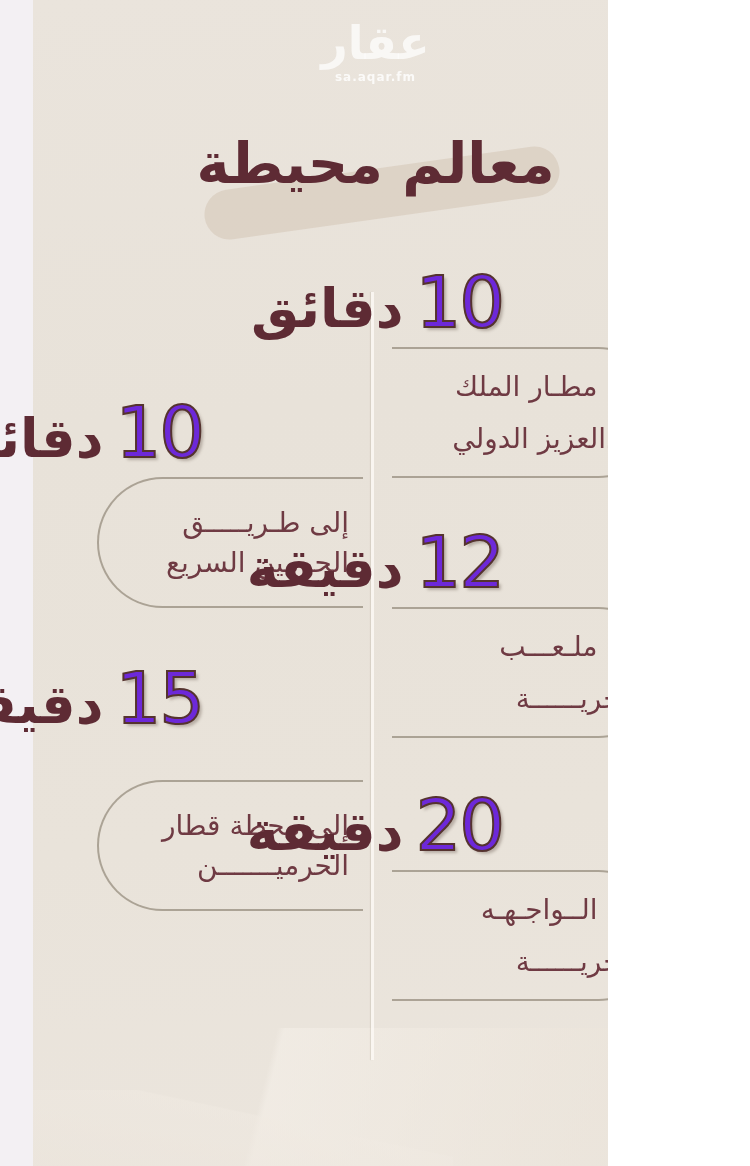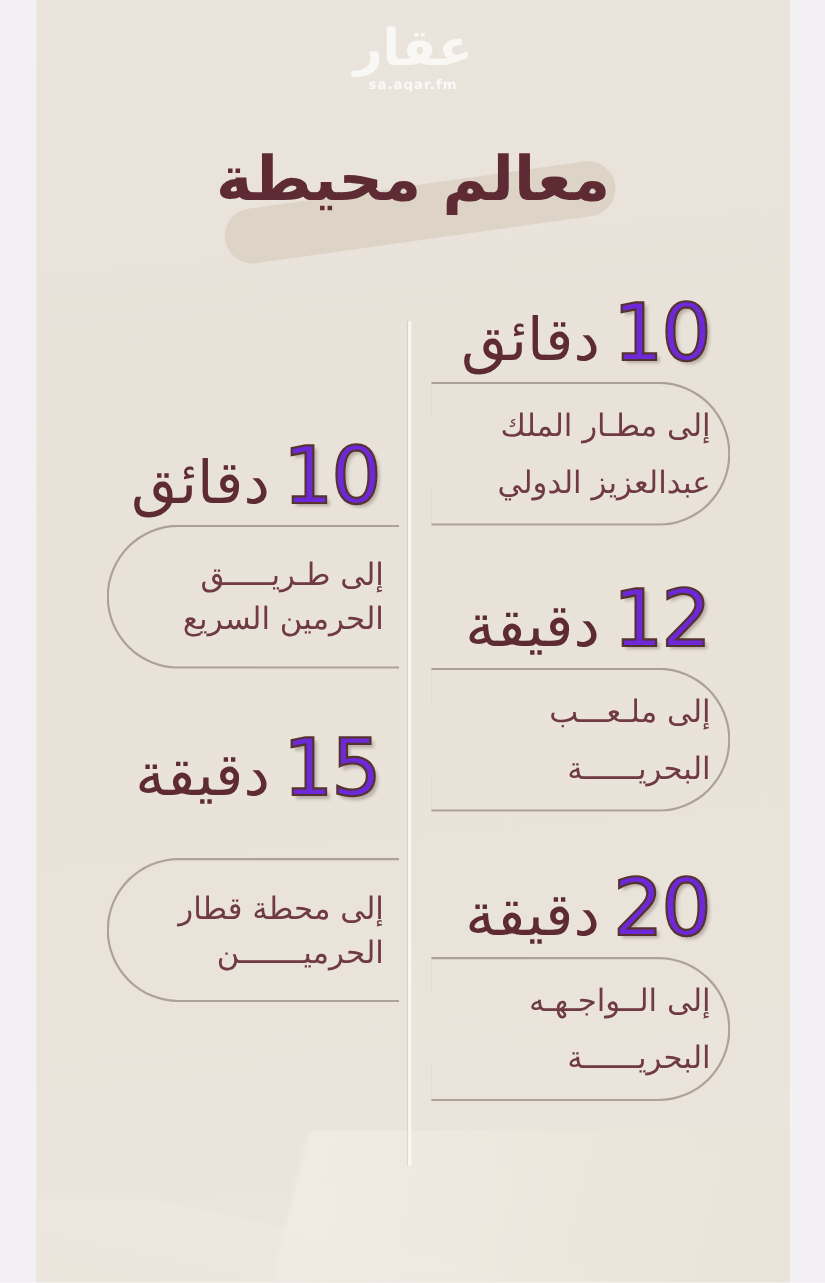--- a/index.html
+++ b/index.html
@@ -1,21 +1,21 @@
 <!DOCTYPE html>
 <html lang="ar"><head>
 <meta charset="utf-8">
 <style>
   * { margin: 0; padding: 0; box-sizing: border-box; }
   html, body { width: 750px; }
   body { font-family: "DejaVu Sans", "Liberation Sans", sans-serif; }
 
   .stage {
     position: relative;
-    width: 750px;
+    width: 608px;
     height: 1166px;
     background: #f3f0f3;
     overflow: hidden;
   }
 
   
   .main-bg {
     position: absolute;
     left: 33px; top: 0;
     width: 685px; height: 1166px;
@@ -114,21 +114,21 @@
   .hdr .num {
     font-size: 72px;
     line-height: 1;
     color: #6d28d9;
     -webkit-text-stroke: 2px #55332f;
     text-shadow: 3px 3px 3px rgba(110, 95, 85, 0.4);
     letter-spacing: -2px;
   }
   .hdr .unit {
     font-size: 54px;
-    font-weight: normal;
+    font-weight: bold;
     line-height: 1;
     color: #5e2b34;
   }
 
   
   .card {
     position: absolute;
     height: 131px;
     border: 2px solid rgba(130, 120, 104, 0.6);
     display: flex;

